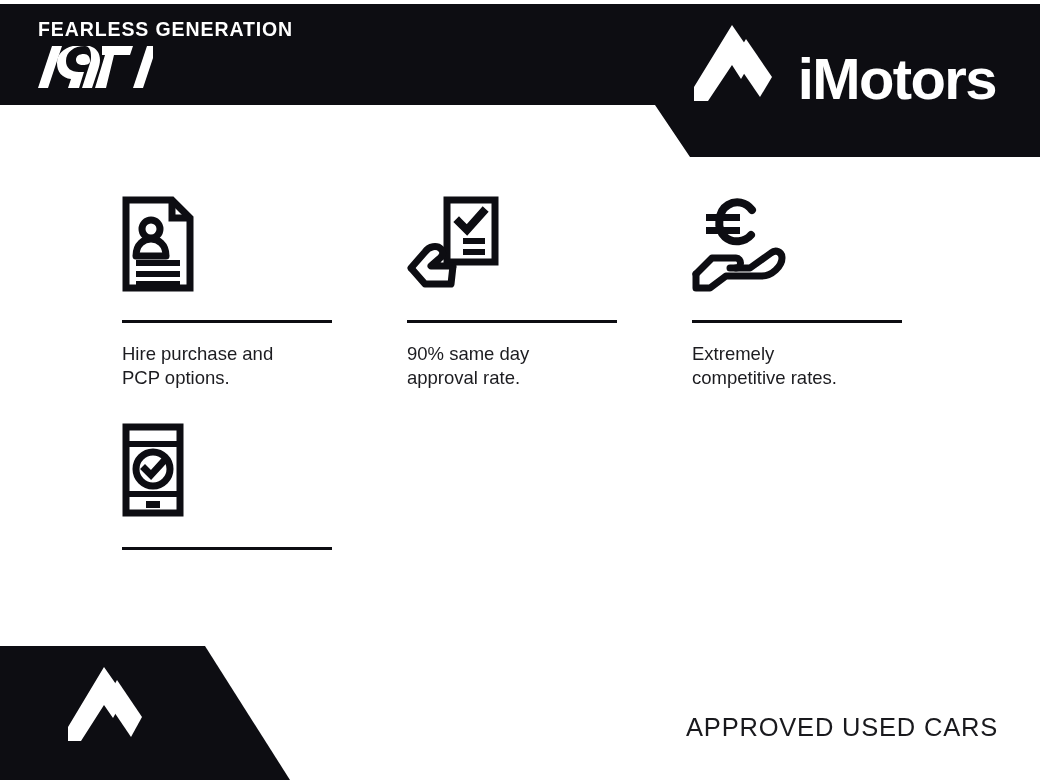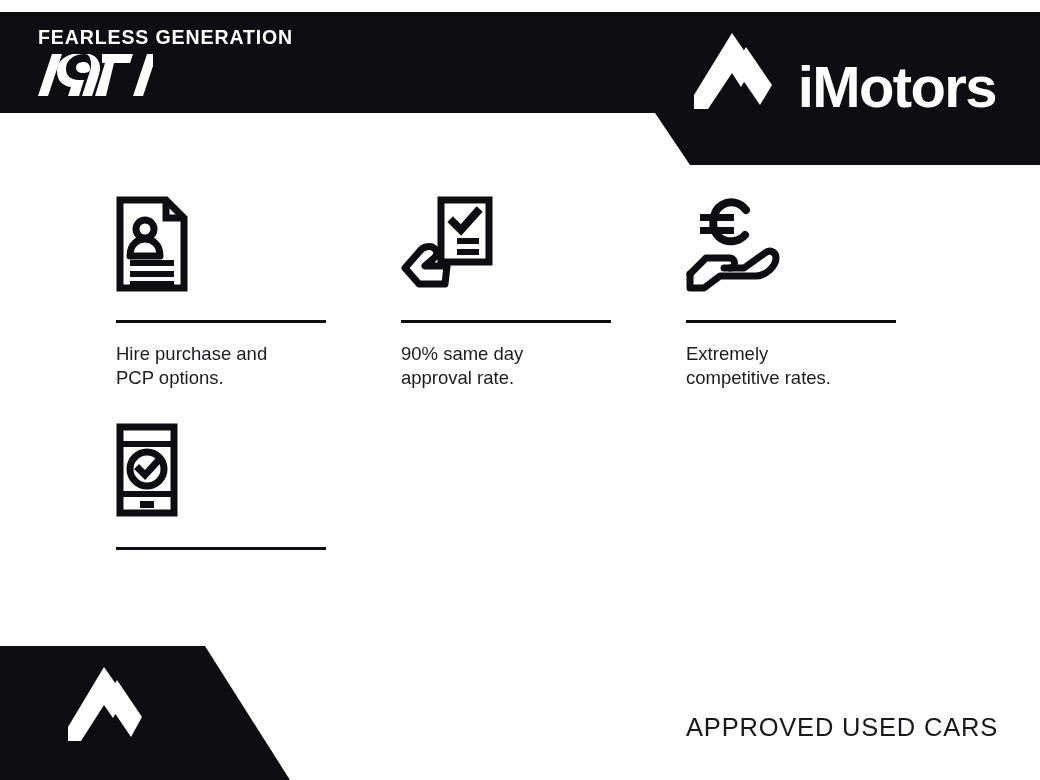--- a/index.html
+++ b/index.html
@@ -17,21 +17,21 @@
     position: relative;
     width: 1040px;
     height: 780px;
     background: #ffffff;
     overflow: hidden;
   }
 
   
   .header {
     position: absolute;
-    top: 12px; left: 0;
+    top: 4px; left: 0;
     width: 1040px;
     height: 155px;
     pointer-events: none;
   }
   .header-shape {
     position: absolute;
     top: 0; left: 0;
     width: 1040px;
     height: 155px;
     background: #0d0d12;
@@ -74,21 +74,21 @@
     font-weight: 700;
     letter-spacing: -1.6px;
     line-height: 1;
     white-space: nowrap;
     margin-top: 27px;
   }
 
   
   .features {
     position: absolute;
-    left: 116px;
+    left: 122px;
     top: 196px;
     width: 780px;
     display: grid;
     grid-template-columns: repeat(3, 210px);
     column-gap: 75px;
     row-gap: 32px;
   }
   .feature { width: 210px; }
   .feature-icon {
     height: 108px;

